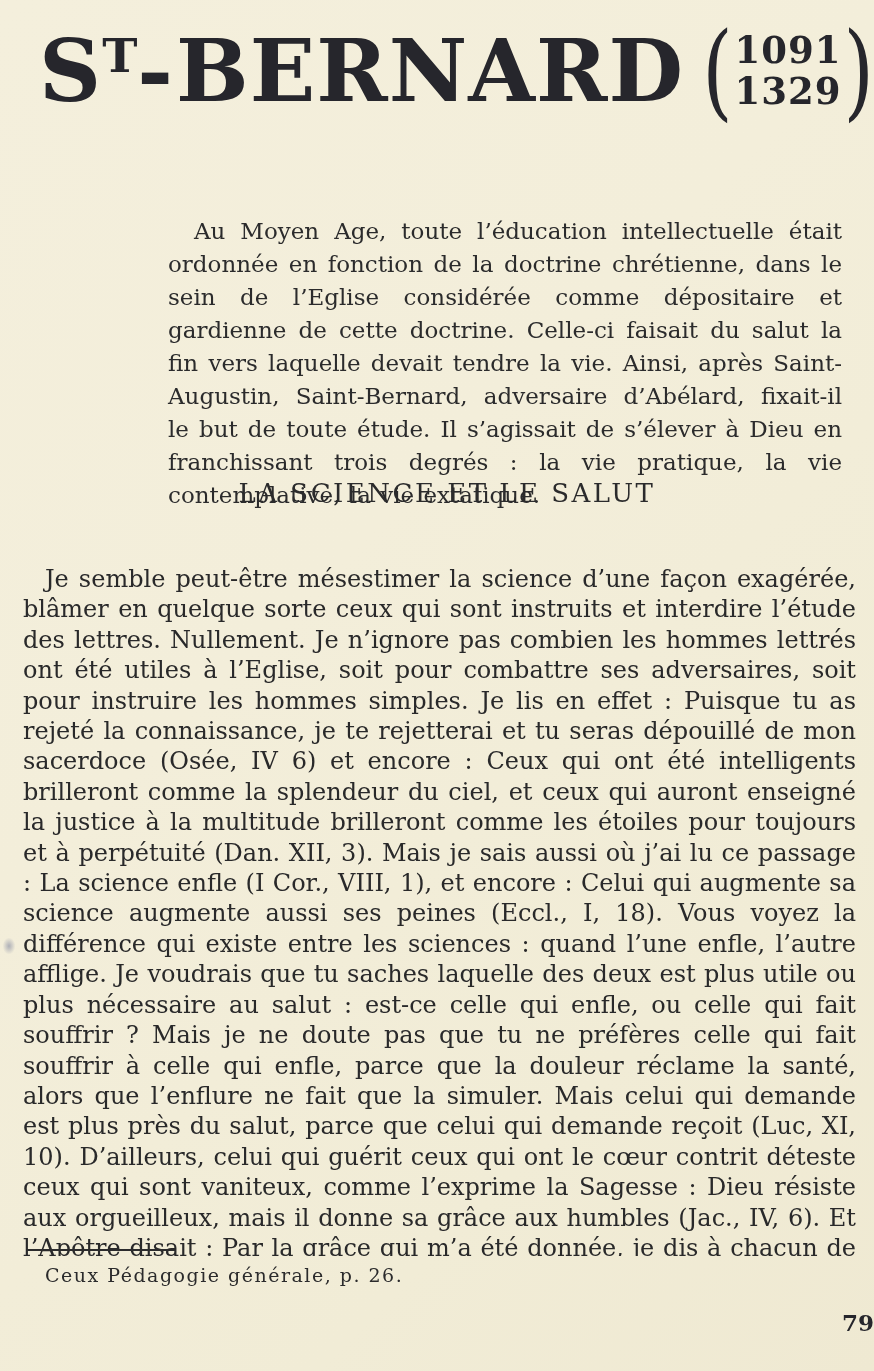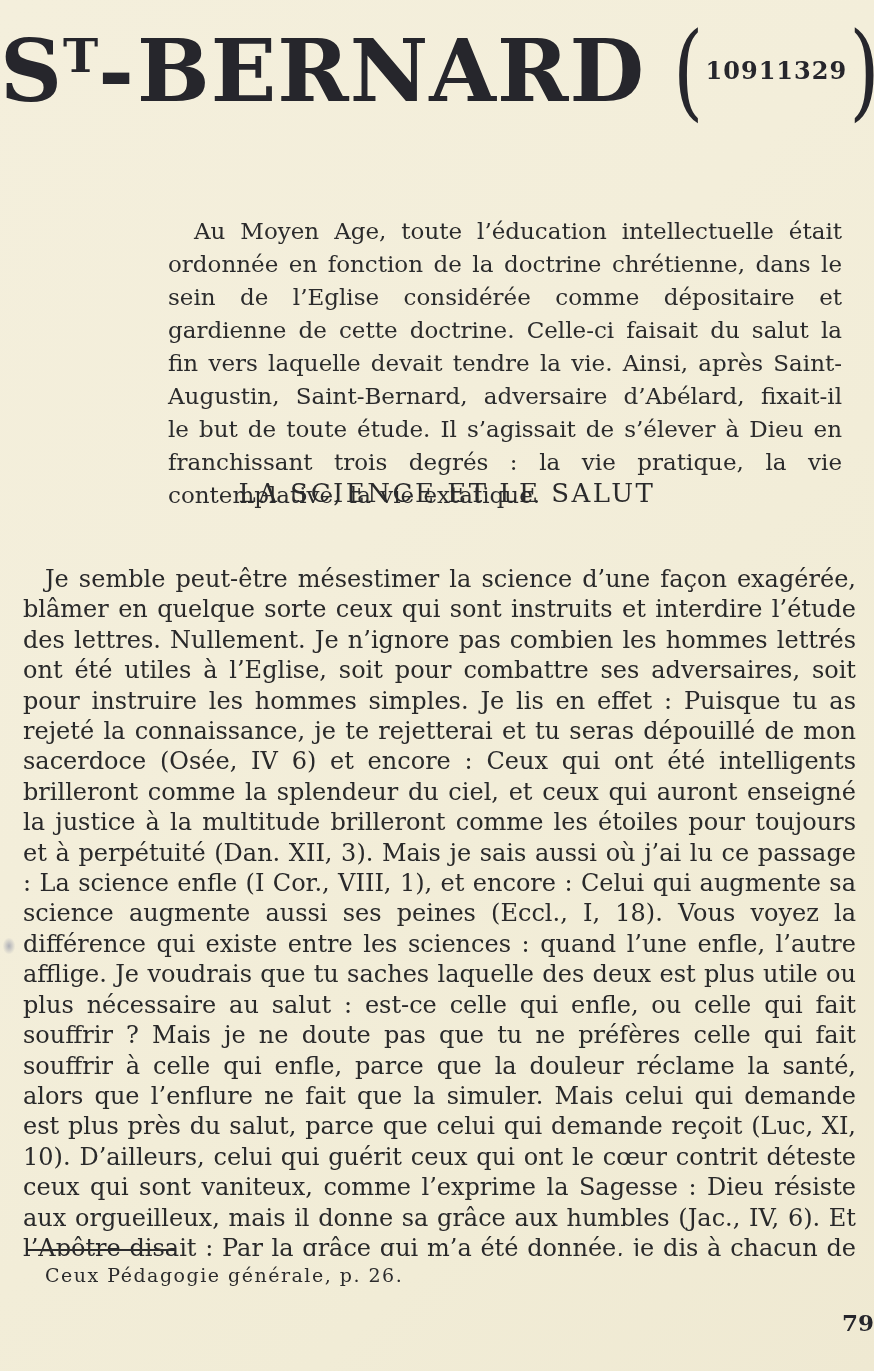--- a/index.html
+++ b/index.html
@@ -17,23 +17,23 @@
     overflow: hidden;
     box-sizing: border-box;
   }
   
   .title-row {
     position: absolute;
     top: 28px;
     left: 0;
     width: 100%;
     display: flex;
-    justify-content: flex-start;
+    justify-content: flex-end;
     align-items: center;
-    gap: 28px;
+    gap: 18px;
     white-space: nowrap;
   }
   .title-main {
     font-size: 86px;
     font-weight: 700;
     letter-spacing: 1px;
     line-height: 1;
     color: #26262c;
   }
   .title-main .sup-t {
@@ -49,22 +49,23 @@
   }
   .paren {
     font-size: 78px;
     font-weight: 400;
     line-height: 0.9;
     transform: scaleY(1.35);
     transform-origin: center;
   }
   .years-stack {
     display: flex;
+    flex-direction: column;
     align-items: center;
-    font-size: 24px;
+    font-size: 37px;
     font-weight: 700;
     line-height: 1.12;
     letter-spacing: 1px;
     padding: 0 2px;
   }
   
   .intro {
     position: absolute;
     top: 192px;
     left: 168px;

